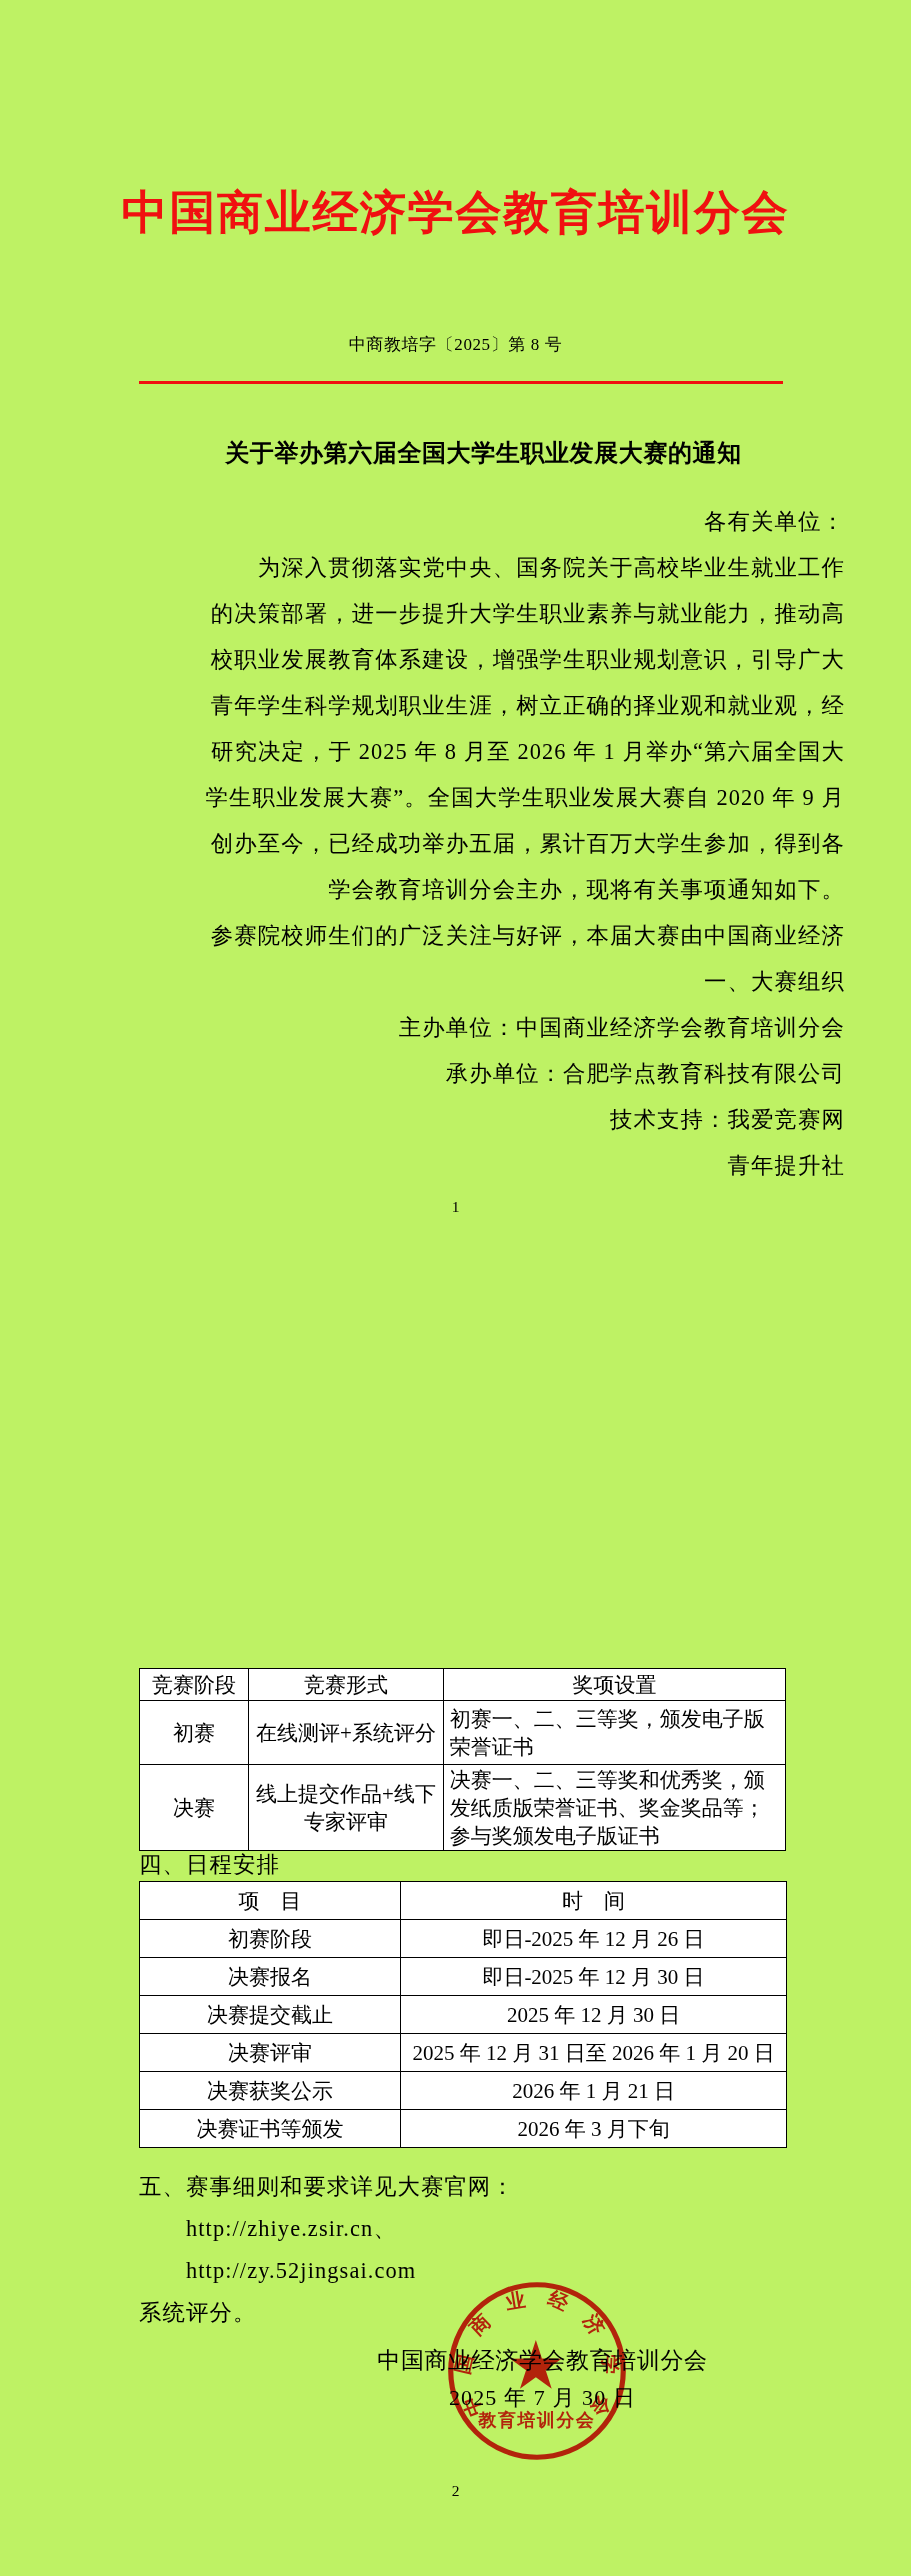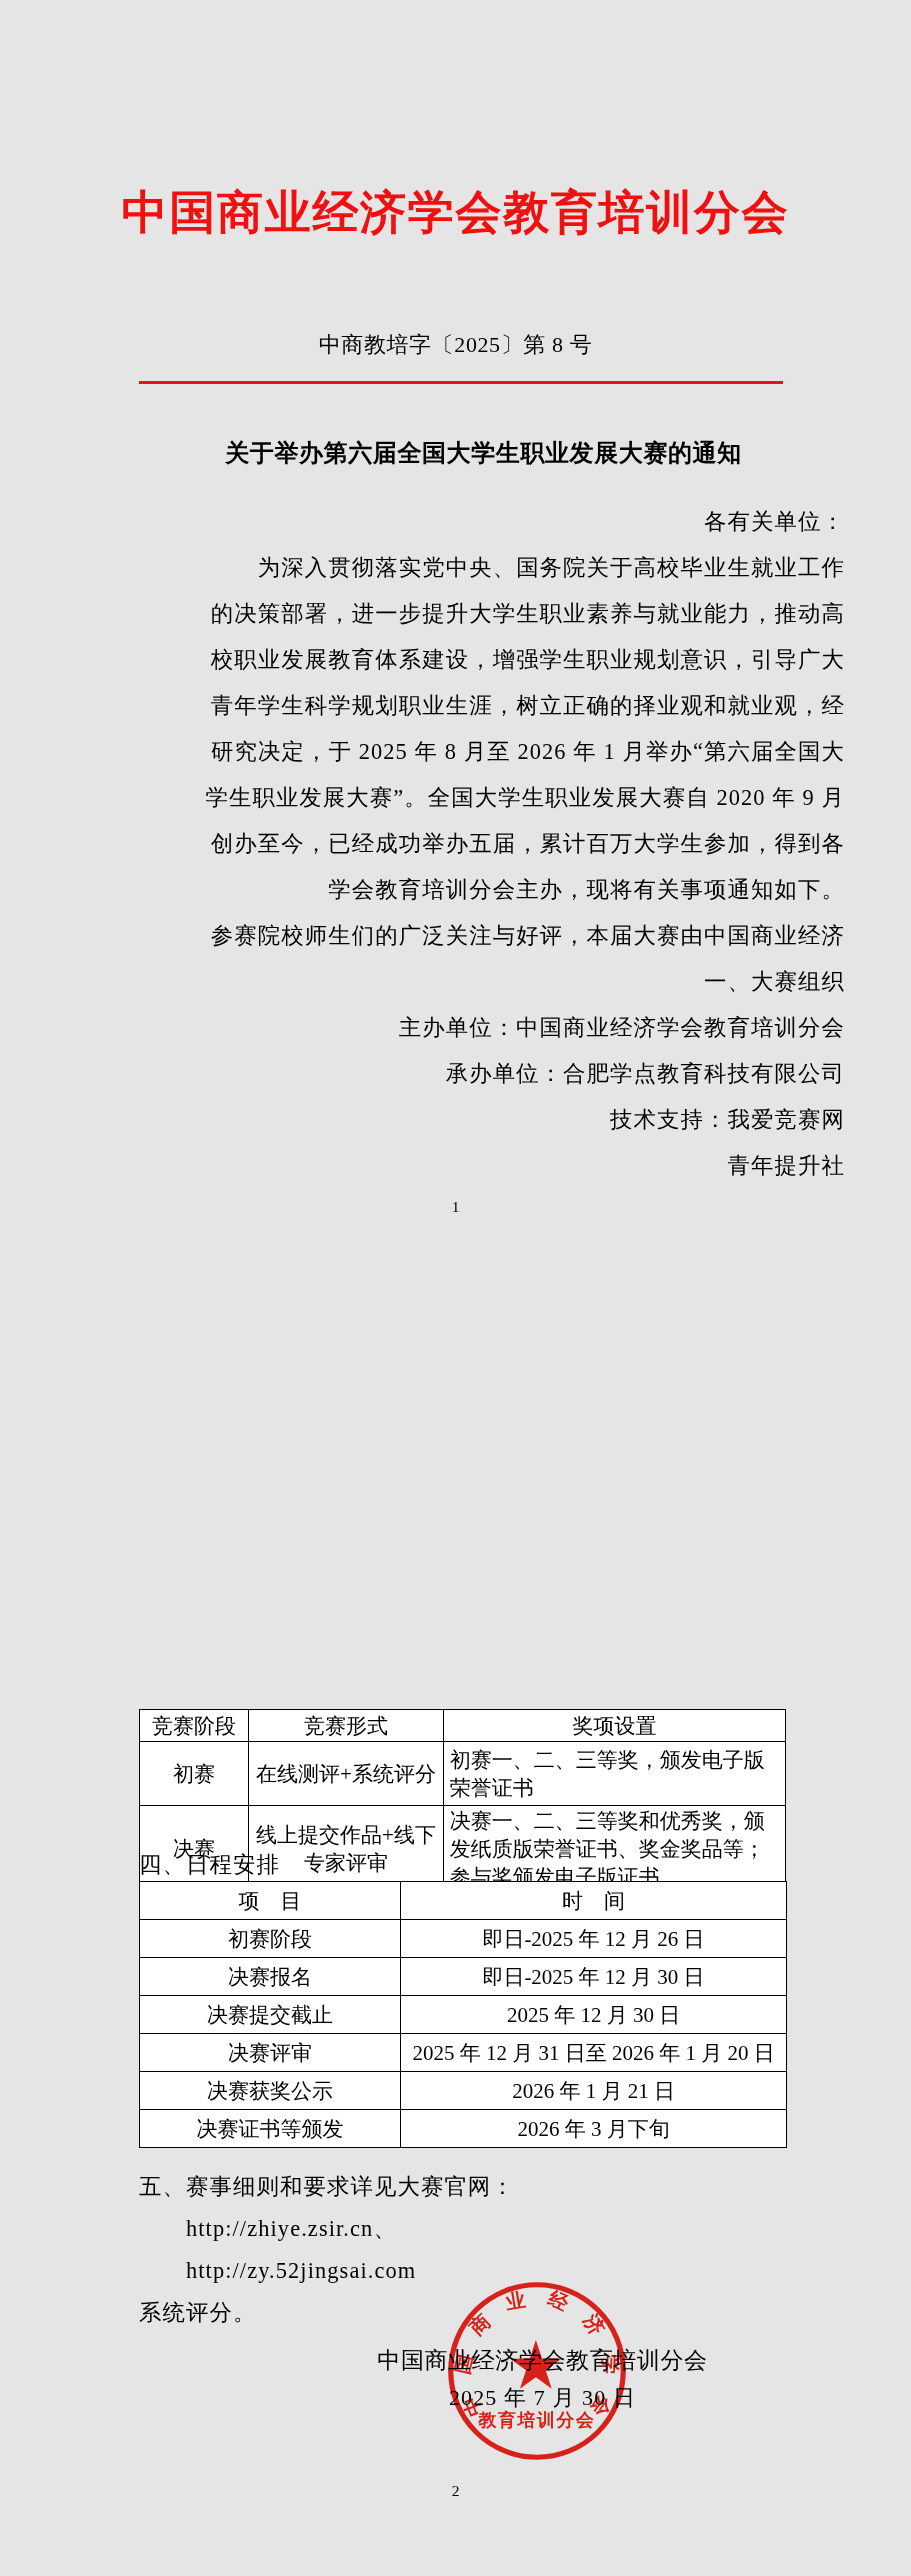--- a/index.html
+++ b/index.html
@@ -1,48 +1,48 @@
 <!DOCTYPE html>
 <html style="--red: #f01010; --seal-red: #ee150a;font-size:9.2px"><head>
 <meta charset="utf-8">
 <style>
   html,body{margin:0;padding:0;background:#ffffff;}
   .doc{
-    position:relative;width:911px;height:2576px;background:#e5e5e5;overflow:hidden;
+    position:relative;width:911px;height:2576px;background:#bef264;overflow:hidden;
     font-family:"Liberation Serif","DejaVu Serif",serif;color:#000;
   }
   .org-title{
     position:absolute;top:189px;left:0;width:911px;text-align:center;
     font-size:46px;font-weight:bold;letter-spacing:1.7px;color:var(--red);
     line-height:48px;white-space:nowrap;
   }
   .doc-number{
     position:absolute;top:335px;left:0;width:911px;text-align:center;
-    font-size:22px;line-height:20.7px;letter-spacing:0.6px;
+    font-size:17px;line-height:20.7px;letter-spacing:0.6px;
   }
   .red-rule{
     position:absolute;top:381px;left:139px;width:644px;height:2.9px;background:var(--red);
   }
   .notice-title{
     position:absolute;top:425px;left:12px;width:911px;margin:16px;text-align:center;
     font-size:24px;font-weight:bold;letter-spacing:0.6px;line-height:25px;white-space:nowrap;
   }
   .flow{position:absolute;left:139px;width:706px;font-size:22.4px;letter-spacing:1.1px;}
   .flow .line{line-height:46px;height:46px;white-space:nowrap;}
   .body1{top:499px;text-align:right;}
   .body2{top:1427px;}
   .lower{top:2166px;}
   .lower .line{line-height:42px;height:42px;}
   .sec-heading{
     position:absolute;left:139px;top:1853px;font-size:22.4px;letter-spacing:1.1px;line-height:23px;white-space:nowrap;
   }
   table{border-collapse:collapse;table-layout:fixed;position:absolute;background:#fff;}
   th,td{border:1.7px solid #000;font-weight:normal;text-align:center;vertical-align:middle;
     font-size:21px;letter-spacing:0;padding:0;white-space:nowrap;}
-  .t1{top:1709px;left:139px;width:646px;}
+  .t1{top:1668px;left:139px;width:646px;}
   .t1 thead tr{height:32px;}
   .t1 tbody tr:nth-child(1){height:64px;}
   .t1 tbody tr:nth-child(2){height:86px;}
   .t1 td{line-height:28px;}
   .t1 td:nth-child(2){white-space:normal;}
   .t1 td:nth-child(3){text-align:left;padding:0 5.7px;white-space:normal;}
   .t2{top:1881px;left:139px;width:647px;}
   .t2 tr{height:38px;}
   .t2 col:nth-child(1){width:261px;}
   .t2 col:nth-child(2){width:386px;}

